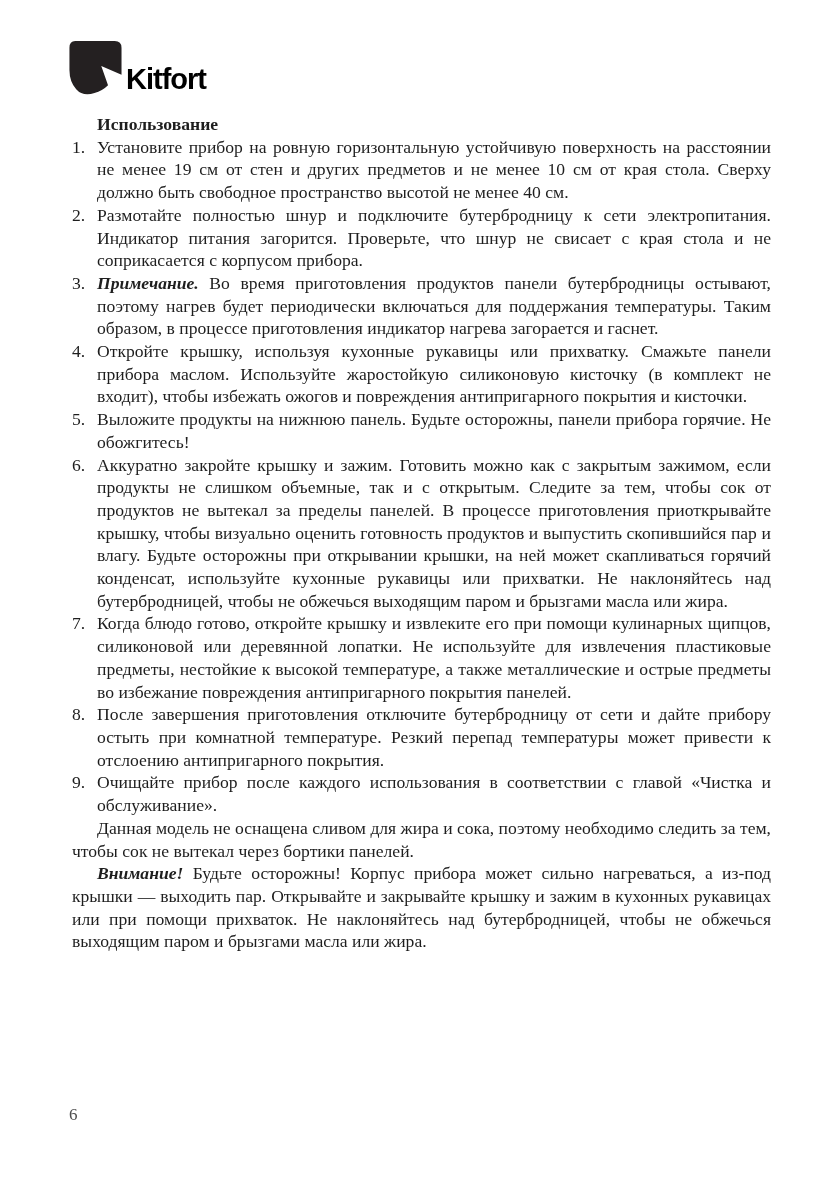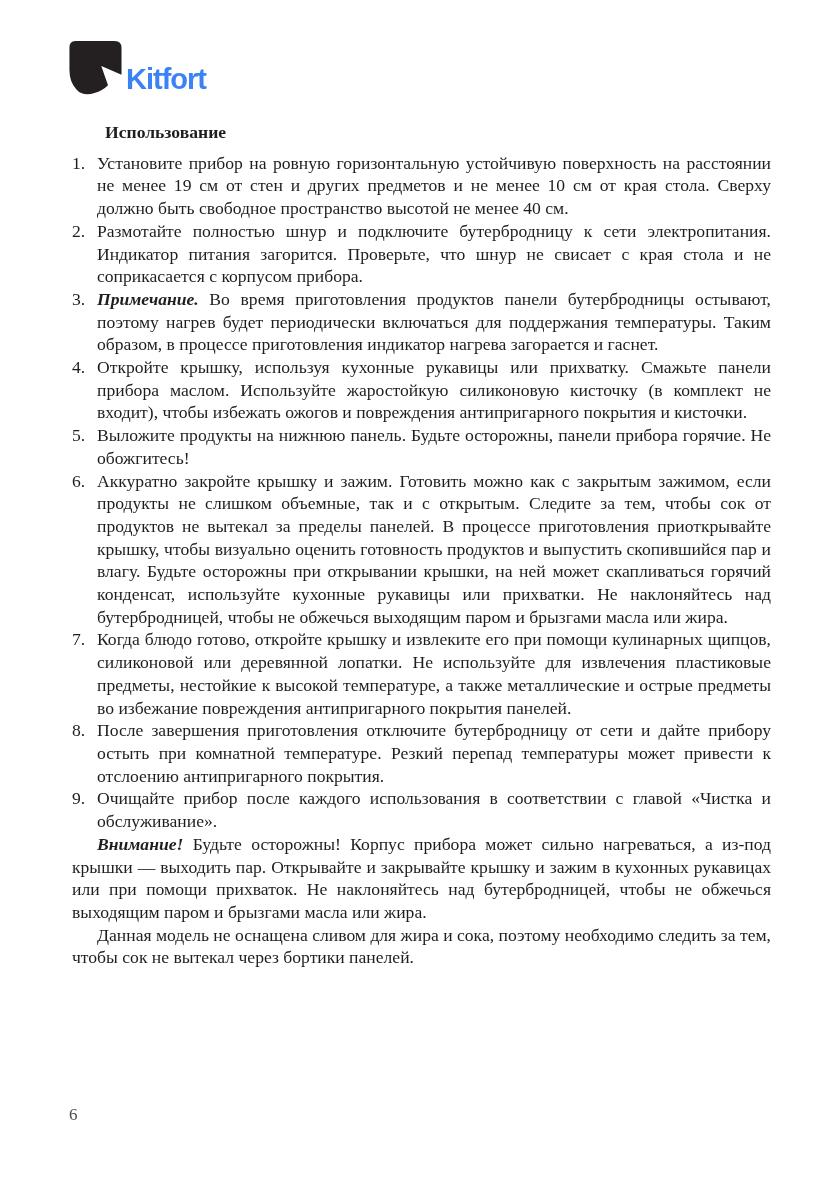--- a/index.html
+++ b/index.html
@@ -23,36 +23,36 @@
     left: 67px;
     display: flex;
     align-items: flex-end;
   }
   .logo-mark { width: 56px; height: 54px; display: block; }
   .logo-text {
     font-family: "Liberation Sans", "DejaVu Sans", sans-serif;
     font-weight: 700;
     font-size: 29px;
     letter-spacing: -1px;
-    color: #3b82f6;
+    color: #000000;
     line-height: 1;
     margin-left: 3px;
     margin-bottom: 1px;
   }
 
   
   .content {
     position: absolute;
     top: 113px;
     left: 72px;
     width: 699px;
     text-align: justify;
   }
   .heading {
-    margin: 8px;
+    margin: 0;
     padding-left: 25px;
     font-size: 17.6px;
     font-weight: 700;
     line-height: 22.7px;
     text-align: left;
   }
   ol.steps { list-style: none; margin: 0; padding: 0; }
   li.step { position: relative; padding-left: 25px; text-align: justify; }
   li.step .num { position: absolute; left: 0; top: 0; }
   .note { text-align: justify; }
@@ -119,23 +119,23 @@
       <li class="step">
         <span class="num">8.</span>
         <span>После завершения приготовления отключите бутербродницу от сети и дайте прибору остыть при комнатной температуре. Резкий перепад температуры может привести к отслоению антипригарного покрытия.</span>
       </li>
       <li class="step">
         <span class="num">9.</span>
         <span>Очищайте прибор после каждого использования в соответствии с главой «Чистка и обслуживание».</span>
       </li>
     </ol>
 
+    <p class="para">Данная модель не оснащена сливом для жира и сока, поэтому необходимо следить за тем, чтобы сок не вытекал через бортики панелей.</p>
+
     <p class="para">
       <span class="bold-lead">Внимание!</span>
       <span>Будьте осторожны! Корпус прибора может сильно нагреваться, а из-под крышки — выходить пар. Открывайте и закрывайте крышку и зажим в кухонных рукавицах или при помощи прихваток. Не наклоняйтесь над бутербродницей, чтобы не обжечься выходящим паром и брызгами масла или жира.</span>
     </p>
-
-    <p class="para">Данная модель не оснащена сливом для жира и сока, поэтому необходимо следить за тем, чтобы сок не вытекал через бортики панелей.</p>
   </div>
 
   <span class="page-number">6</span>
 
 </div>
 
 </body></html>

